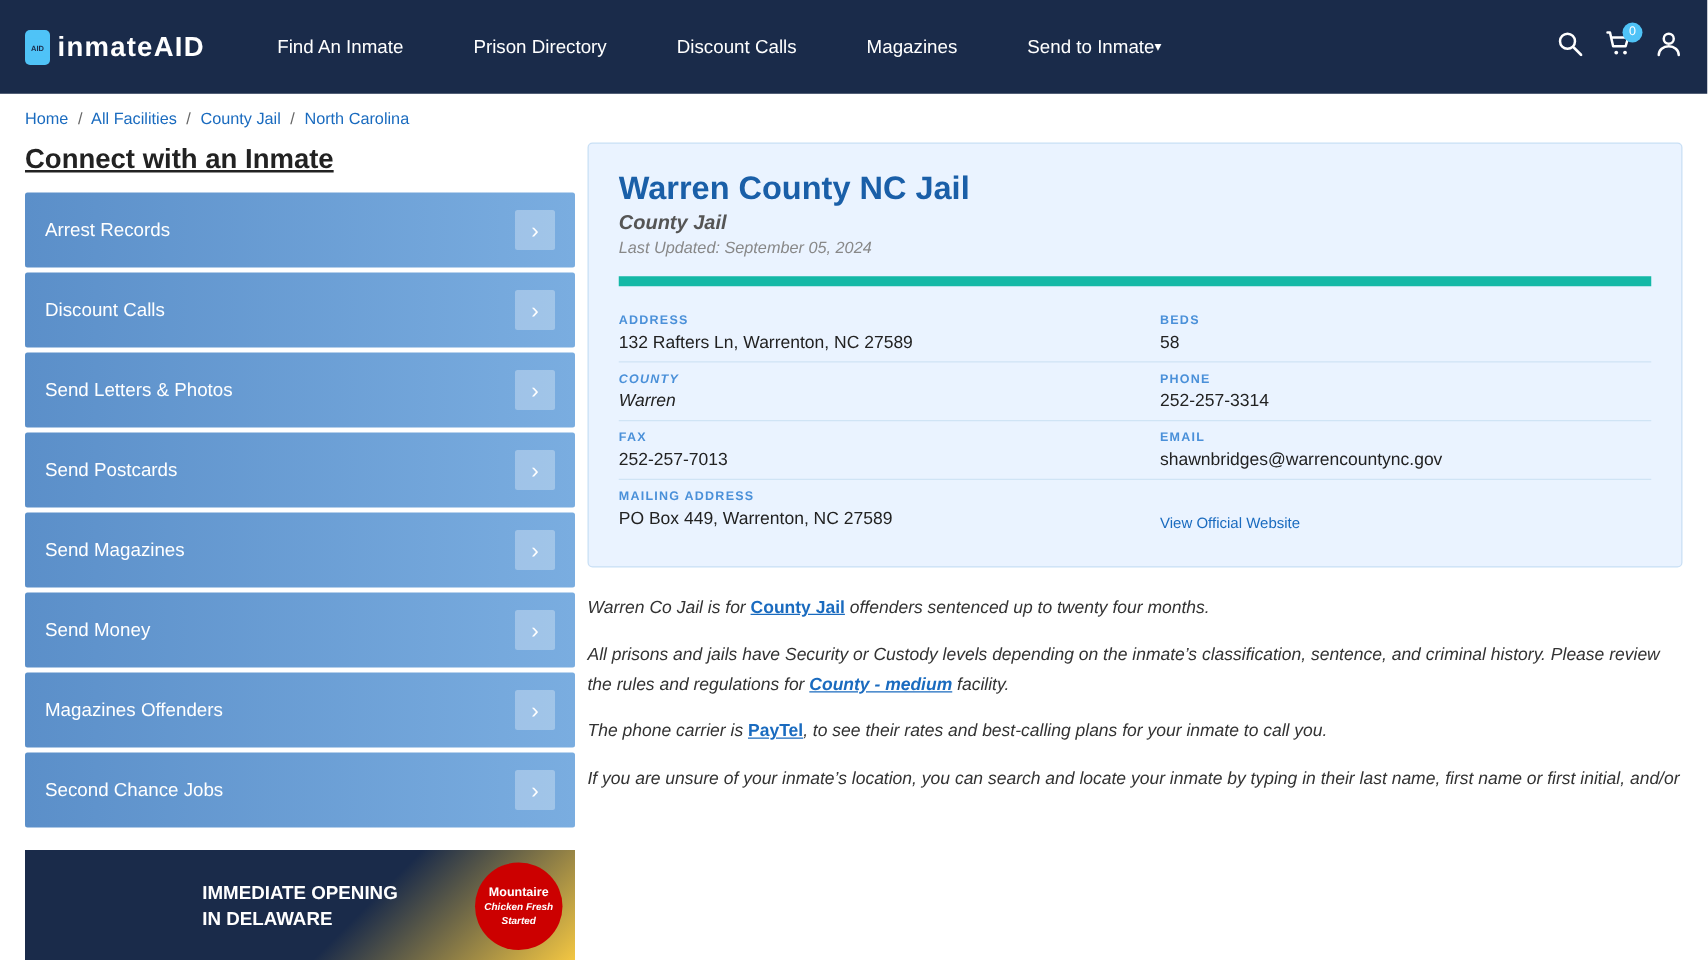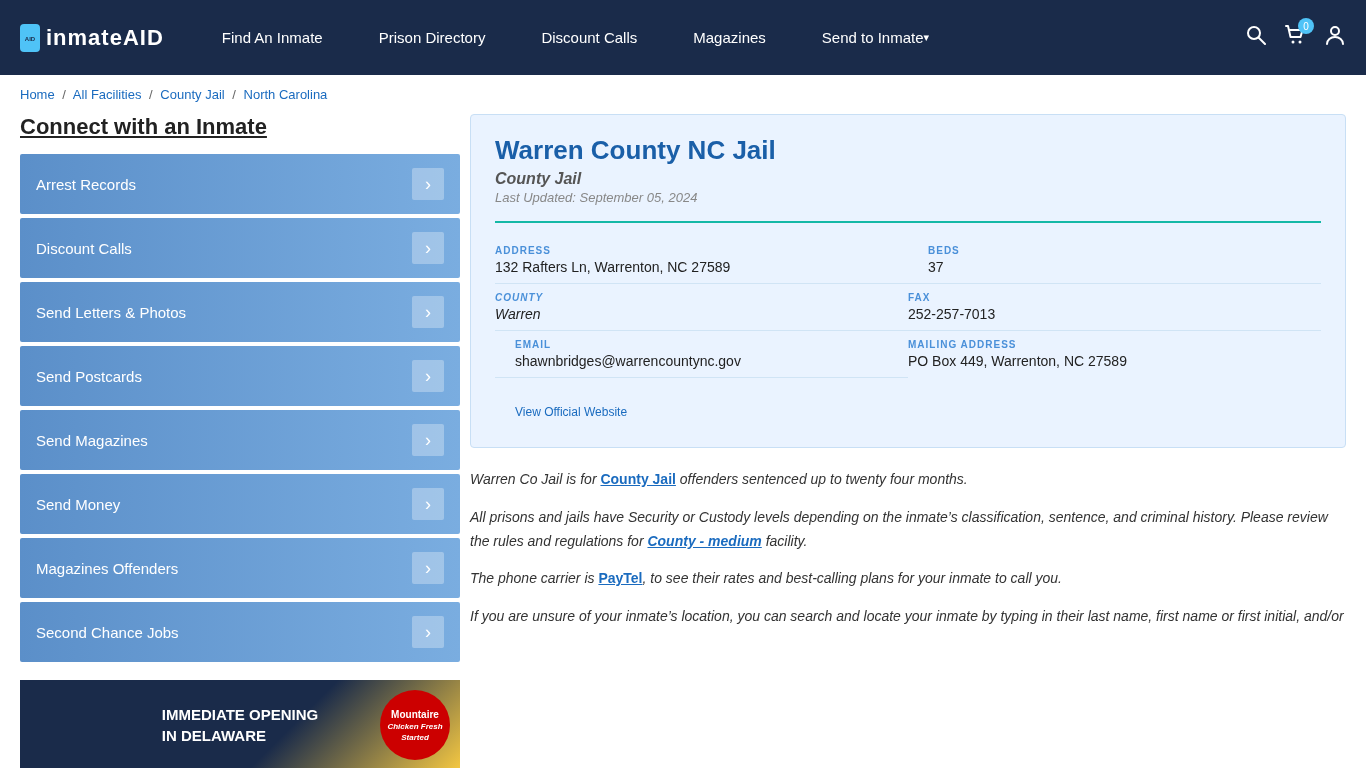--- a/index.html
+++ b/index.html
@@ -211,21 +211,21 @@
     .facility-updated {
       font-size: 13px;
       color: #888;
       font-style: italic;
       margin-bottom: 16px;
     }
     .facility-details {
       display: grid;
       grid-template-columns: 1fr 1fr;
       gap: 0;
-      border-top: 2px solid #14b8a6;
+      border-top: 8px solid #14b8a6;
       padding-top: 14px;
     }
     .detail-block {
       padding: 8px 0;
       border-bottom: 1px solid #d0e4f5;
     }
     .detail-label {
       font-size: 10px;
       font-weight: bold;
       color: #4a90d9;
@@ -374,28 +374,32 @@
 
       <div class="facility-details">
 
         <div class="detail-block" style="padding-right:20px;">
           <div class="detail-label">ADDRESS</div>
           <div class="detail-value">132 Rafters Ln, Warrenton, NC 27589</div>
         </div>
 
         <div class="detail-block" style="padding-left:20px;">
           <div class="detail-label">BEDS</div>
-          <div class="detail-value">37</div>
+          <div class="detail-value">58</div>
         </div>
 
         <div class="detail-block" style="padding-right:20px;font-style:italic;">
           <div class="detail-label">COUNTY</div>
           <div class="detail-value">Warren</div>
         </div>
 
+        <div class="detail-block" style="padding-left:20px;">
+          <div class="detail-label">PHONE</div>
+          <div class="detail-value">252-257-3314</div>
+        </div>
 
         <div class="detail-block" style="padding-right:20px;">
           <div class="detail-label">FAX</div>
           <div class="detail-value">252-257-7013</div>
         </div>
 
         <div class="detail-block" style="padding-left:20px;">
           <div class="detail-label">EMAIL</div>
           <div class="detail-value">shawnbridges@warrencountync.gov</div>
         </div>

